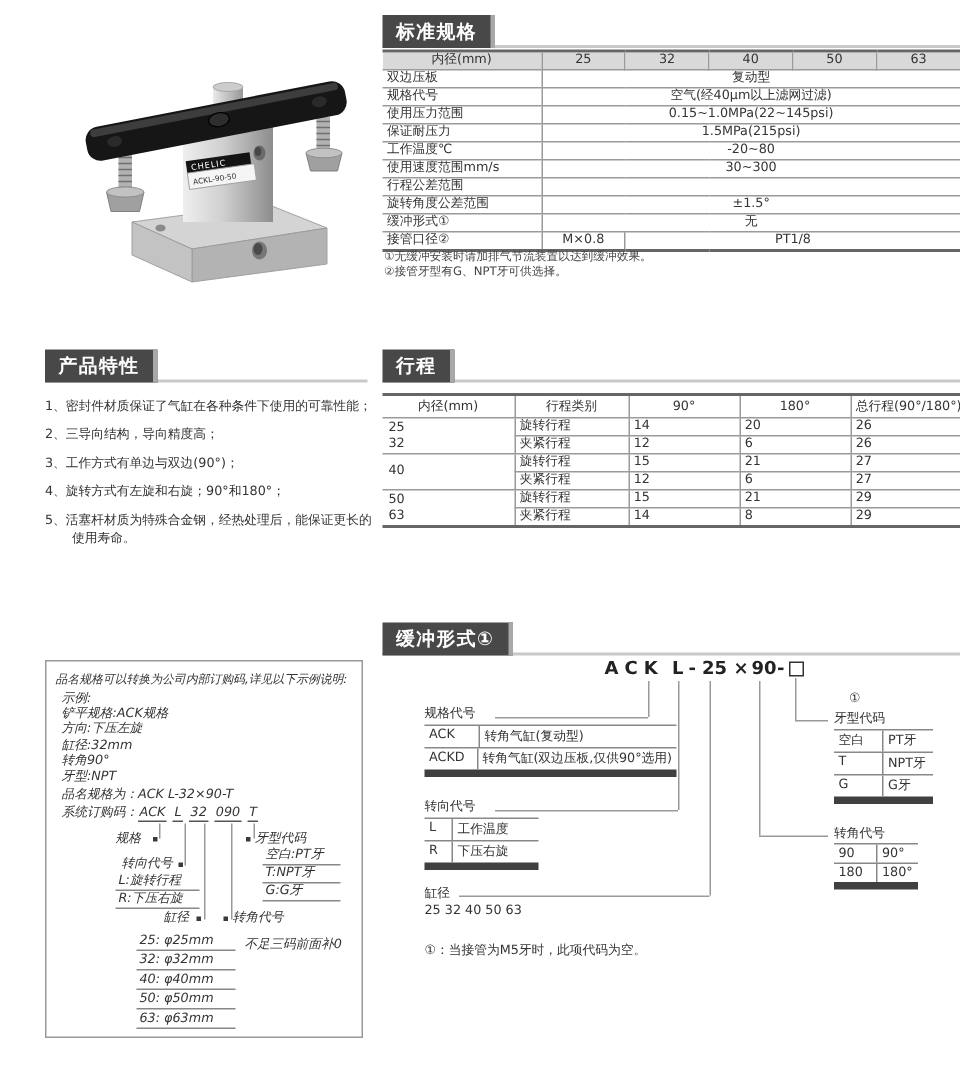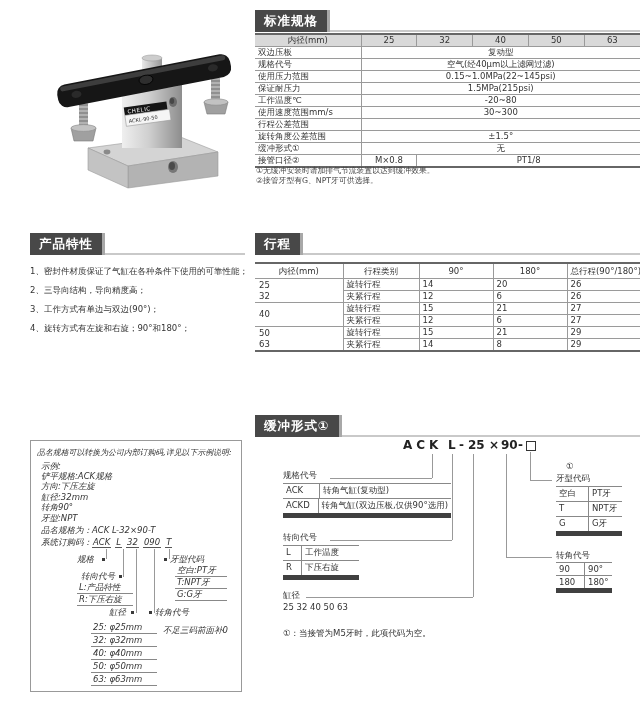--- a/index.html
+++ b/index.html
@@ -188,20 +188,21 @@
   </div>
 
   <div class="sec-row" style="left:30px;top:233px;width:215px">
     <span class="sec-hd">产品特性</span>
   </div>
   <div class="abs" style="left:30px;top:266px;width:220px">
     <div class="feat-item">1、密封件材质保证了气缸在各种条件下使用的可靠性能；</div>
     <div class="feat-item">2、三导向结构，导向精度高；</div>
     <div class="feat-item">3、工作方式有单边与双边(90°)；</div>
     <div class="feat-item">4、旋转方式有左旋和右旋；90°和180°；</div>
+    <div class="feat-item">5、活塞杆材质为特殊合金钢，经热处理后，能保证更长的使用寿命。</div>
   </div>
 
   <div class="sec-row" style="left:255px;top:233px;width:385px">
     <span class="sec-hd">行程</span>
   </div>
   <table class="dt stroke-t abs" style="left:255px;top:262px">
     <colgroup>
         <col style="width:88px">
         <col style="width:76px">
         <col style="width:74px">
@@ -296,21 +297,21 @@
     <div class="otext" style="left:139px;top:113px">牙型代码</div>
     <div class="abs" style="left:144px;top:124px;width:52px">
       <div class="u-row">空白:PT牙</div>
       <div class="u-row">T:NPT牙</div>
       <div class="u-row">G:G牙</div>
     </div>
 
     <div class="otext" style="left:50px;top:130px">转向代号</div>
     <div class="dot" style="left:88px;top:134px"></div>
     <div class="abs" style="left:46px;top:141px;width:56px">
-      <div class="u-row">L:产品特性</div>
+      <div class="u-row">L:旋转行程</div>
       <div class="u-row">R:下压右旋</div>
     </div>
 
     <div class="otext" style="left:78px;top:166px">缸径</div>
     <div class="dot" style="left:100px;top:170px"></div>
     <div class="dot" style="left:118px;top:170px"></div>
     <div class="otext" style="left:124px;top:166px">转角代号</div>
     <div class="abs" style="left:60px;top:180px;width:66px">
       <div class="u-row" style="height:12px;line-height:12px">25: φ25mm</div>
       <div class="u-row" style="height:12px;line-height:12px">32: φ32mm</div>

